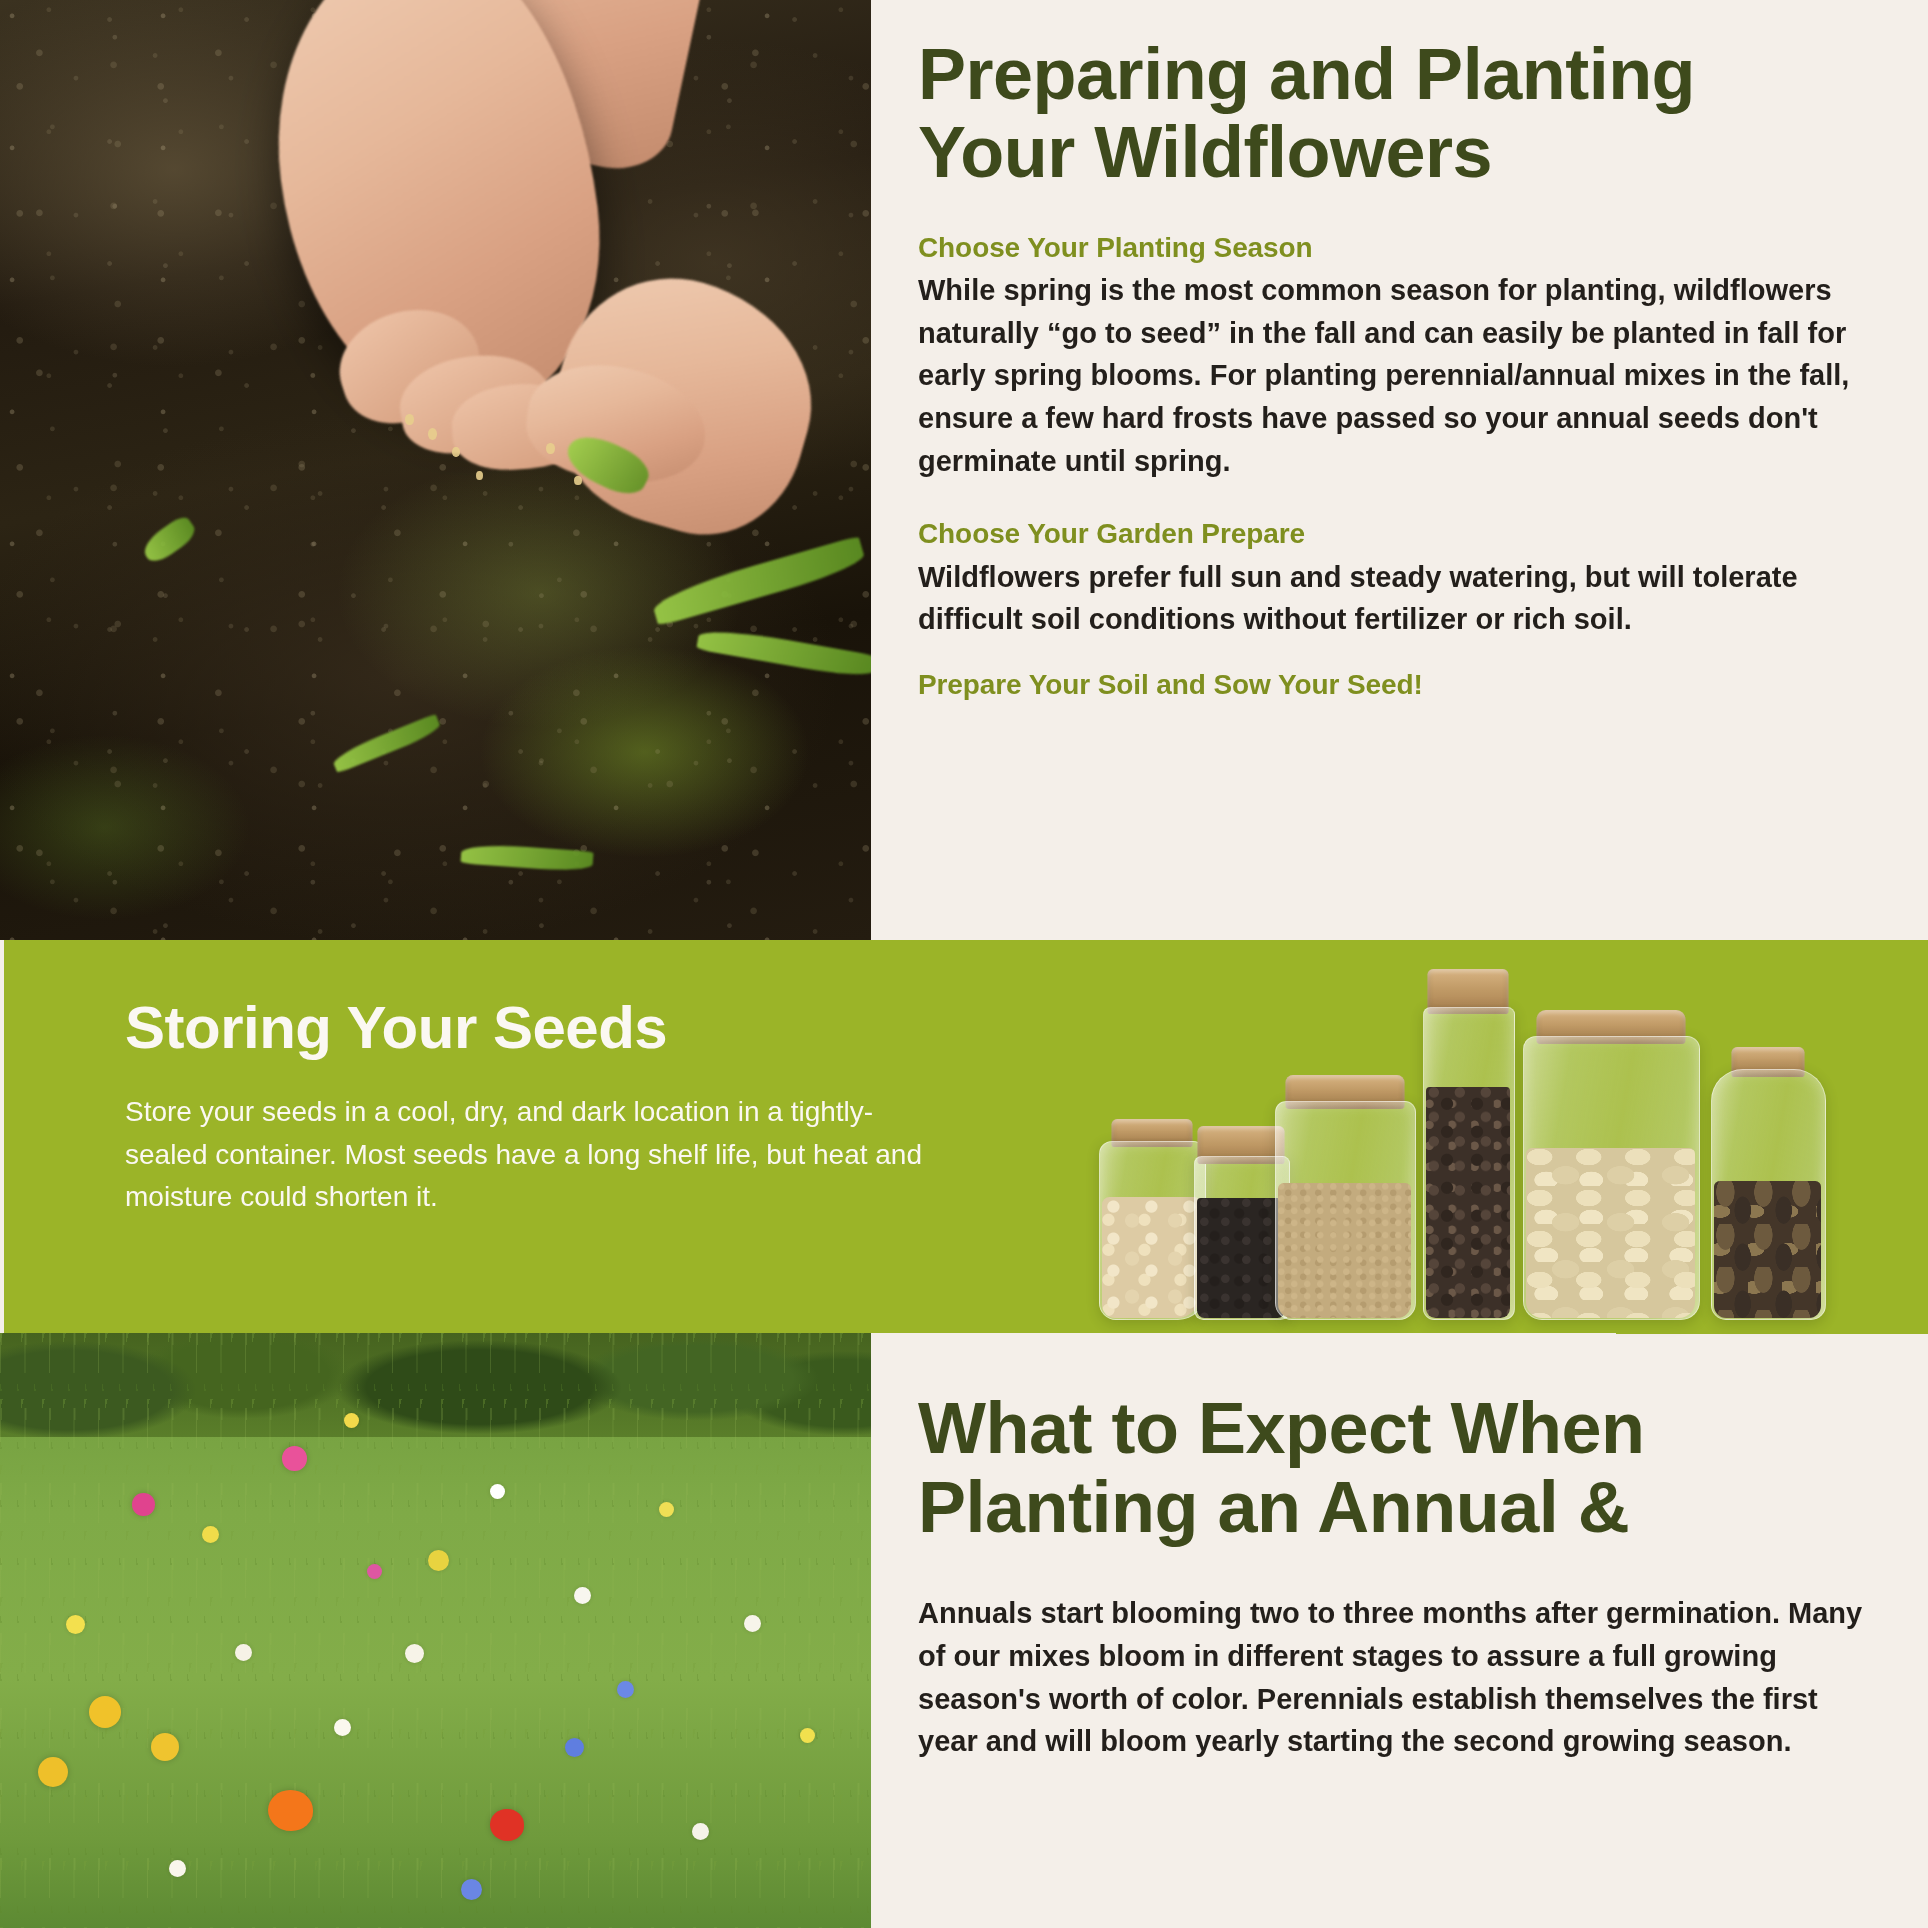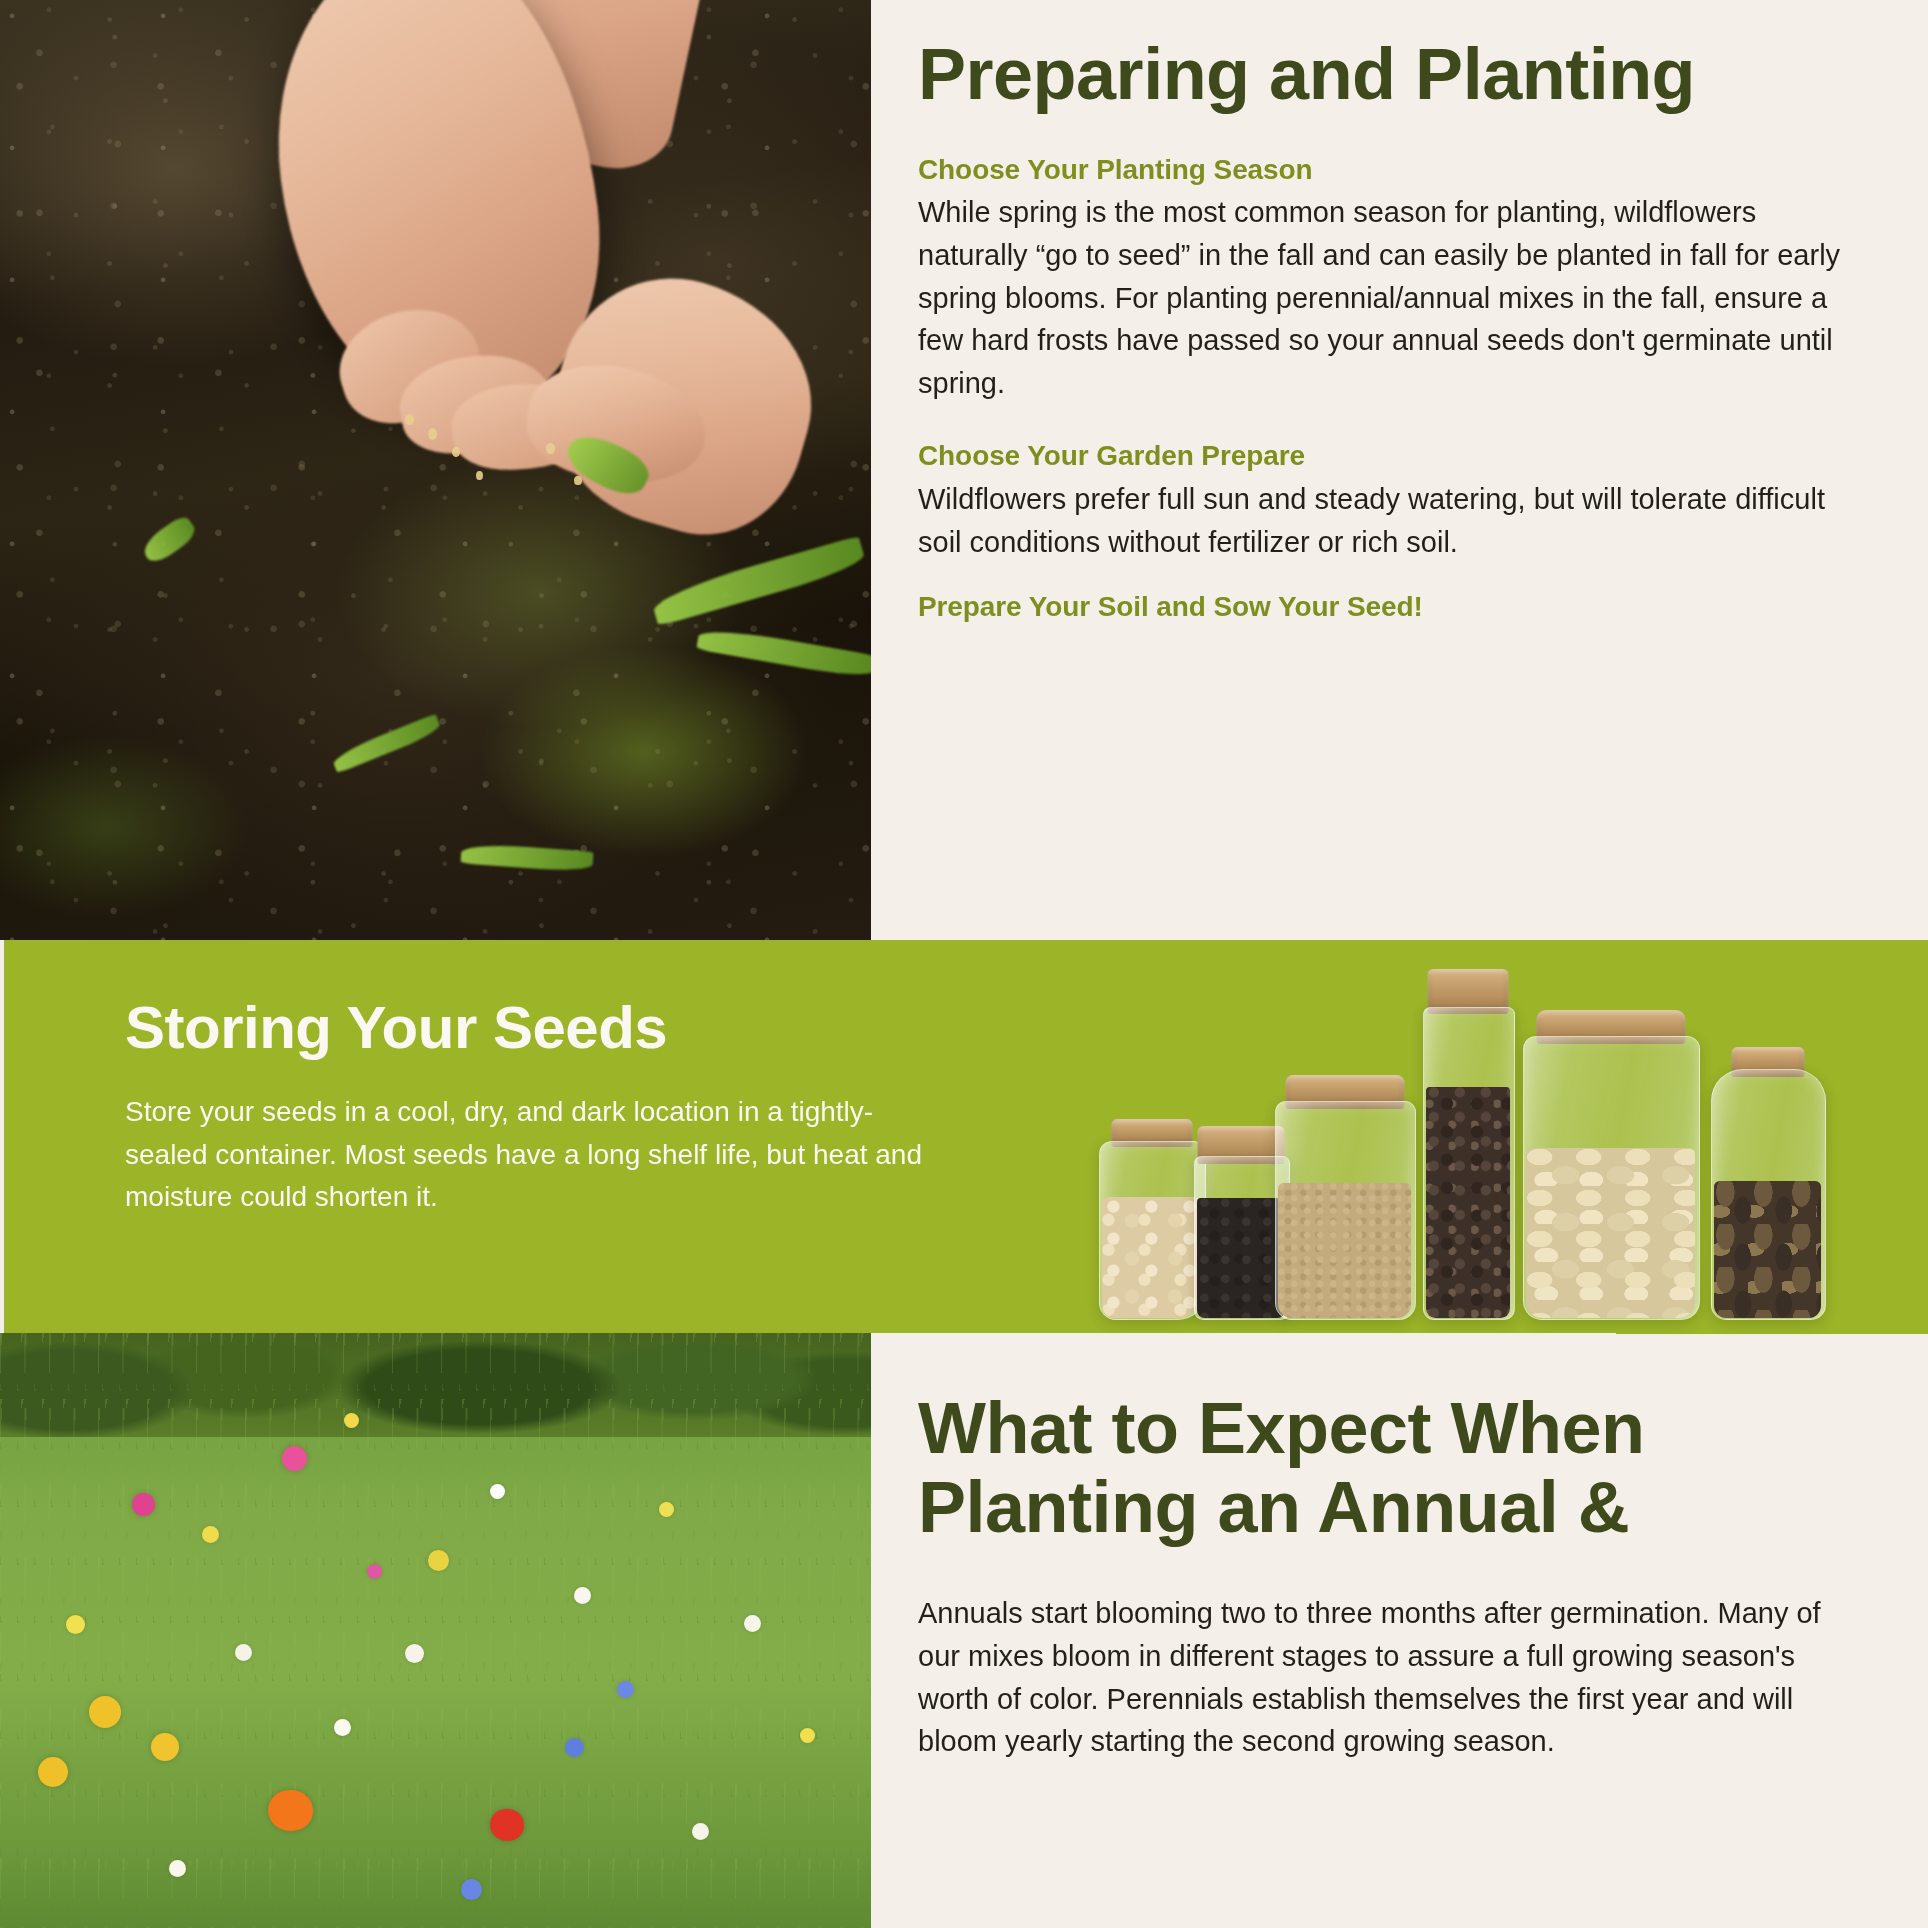--- a/index.html
+++ b/index.html
@@ -86,21 +86,21 @@
   .sec1-text{position:absolute;left:918px;top:0;width:951px;height:940px;}
   .h1{
     font-size:72px;line-height:1.08;font-weight:700;color:#3e4a1c;
     letter-spacing:-0.5px;margin:0;padding-top:36px;
   }
   .subhead{
     font-size:28px;font-weight:700;color:#7f8f1f;margin:0;
     letter-spacing:-0.1px;
   }
   .body{
-    font-size:29px;line-height:1.47;color:#231f1b;margin:0;font-weight:400;
+    font-size:29px;line-height:1.47;color:#231f1b;margin:0;font-weight:700;
   }
   .blk1{margin-top:40px;}
   .blk2{margin-top:36px;}
   .blk3{margin-top:28px;}
   .subhead + .body{margin-top:5.6px;}
 
   
   .sec2{
     position:absolute;left:4px;top:940px;width:1928px;height:394px;background:#9bb428;padding-left:36px;
   }
@@ -227,21 +227,21 @@
 
       <div class="sprout sp1"></div>
       <div class="sprout sp2"></div>
       <div class="sprout sp3"></div>
       <div class="sprout sp4"></div>
       <div class="sprout sp5"></div>
       <div class="sprout sp6"></div>
     </div>
 
     <div class="sec1-text">
-      <h1 class="h1"><span>Preparing and Planting</span><br></h1>
+      <h1 class="h1"><span>Preparing and Planting</span><br><span>Your Wildflowers</span></h1>
 
       <div class="blk1">
         <p class="subhead">Choose Your Planting Season</p>
         <p class="body">While spring is the most common season for planting, wildflowers naturally “go to seed” in the fall and can easily be planted in fall for early spring blooms. For planting perennial/annual mixes in the fall, ensure a few hard frosts have passed so your annual seeds don't germinate until spring.</p>
       </div>
 
       <div class="blk2">
         <p class="subhead">Choose Your Garden Prepare</p>
         <p class="body">Wildflowers prefer full sun and steady watering, but will tolerate difficult soil conditions without fertilizer or rich soil.</p>
       </div>

